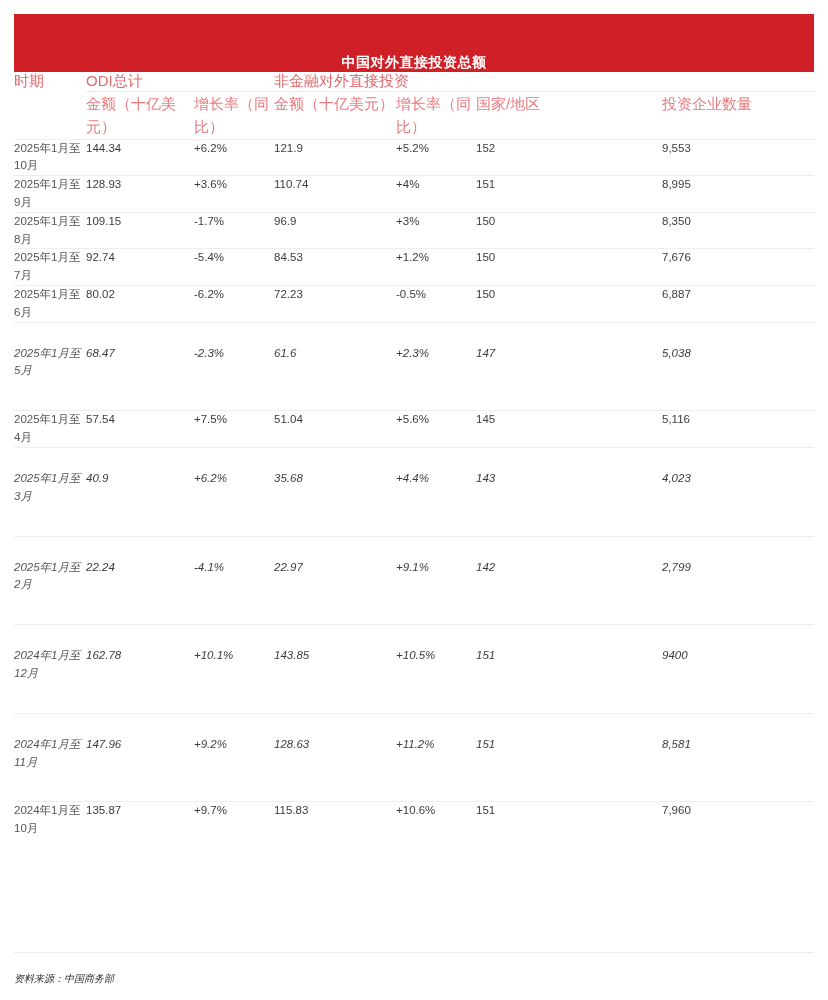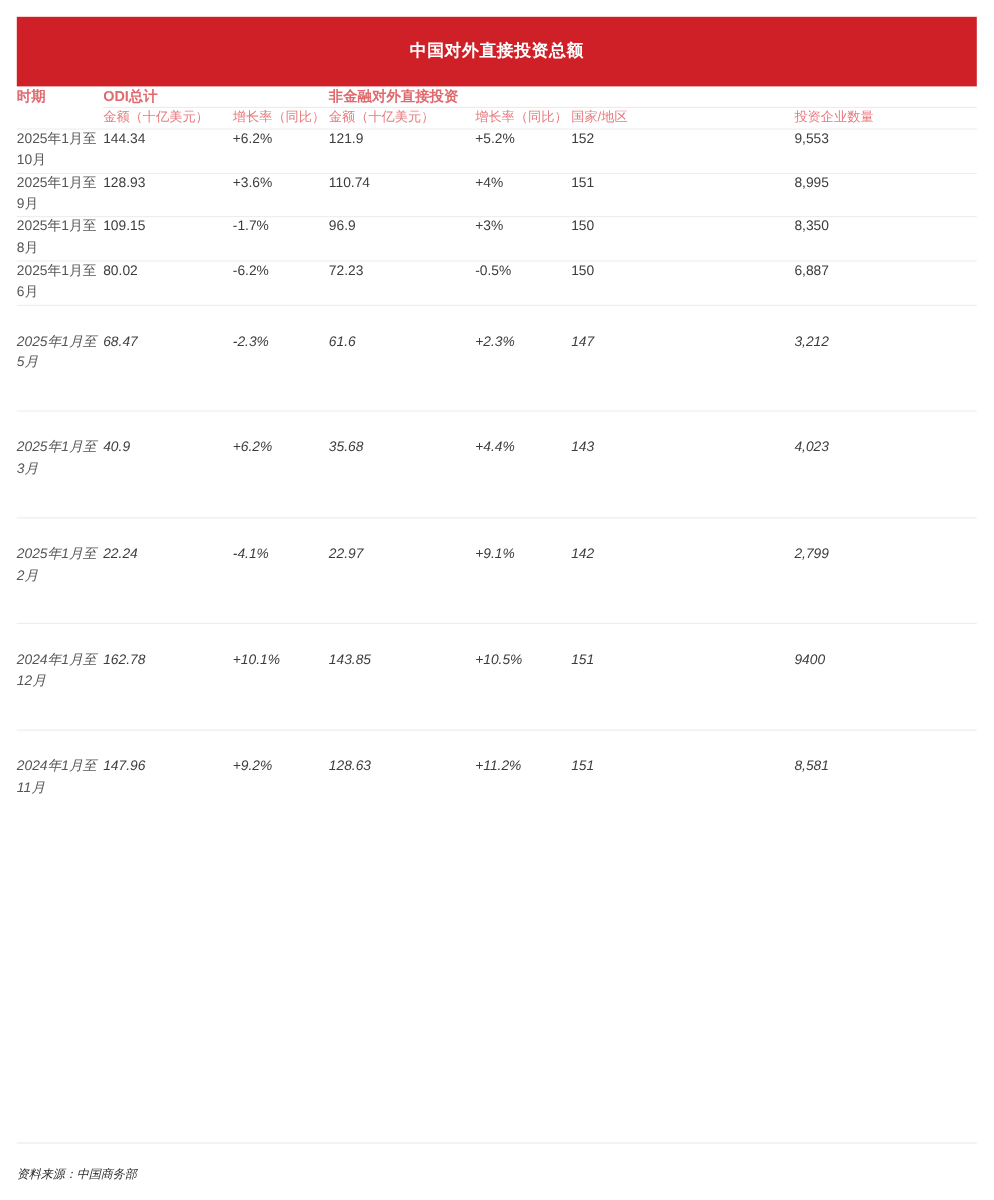--- a/index.html
+++ b/index.html
@@ -21,21 +21,21 @@
     box-sizing: border-box;
   }
   .title-bar {
     position: absolute;
     left: 14px;
     top: 14px;
     width: 800px;
     height: 58px;
     background: #cf2027;
     display: flex;
-    align-items: center;
+    align-items: flex-end;
     justify-content: center;
   }
   .title-bar .title-text {
     color: #ffffff;
     font-size: 14px;
     font-weight: bold;
     letter-spacing: 0.5px;
   }
   .table-wrap {
     position: absolute;
@@ -57,28 +57,28 @@
   col.c-period { width: 72px; }
   col.c-amt1   { width: 108px; }
   col.c-gr1    { width: 80px; }
   col.c-amt2   { width: 122px; }
   col.c-gr2    { width: 80px; }
   col.c-ctry   { width: 186px; }
   col.c-ent    { width: 152px; }
 
   .hrow-top th {
     color: #e0696d;
-    font-size: 12px;
-    font-weight: bold;
+    font-size: 15px;
+    font-weight: normal;
     padding: 14px 10px 12px 0;
     white-space: nowrap;
   }
   .hrow-sub th {
     color: #e87a7e;
-    font-size: 11px;
+    font-size: 15px;
     font-weight: normal;
     padding: 14px 10px 18px 0;
     border-top: 1px solid #ececec;
     line-height: 1.55;
   }
   .hrow-sub th.no-rule { border-top: none; }
 
   tbody tr td {
     color: #4a4a4a;
     font-size: 11.5px;
@@ -167,36 +167,54 @@
           <tr>
             <td class="period">2025年1月至8月</td>
             <td class="num">109.15</td>
             <td class="num">-1.7%</td>
             <td class="num">96.9</td>
             <td class="num">+3%</td>
             <td class="num">150</td>
             <td class="num">8,350</td>
           </tr>
           <tr>
+            <td class="period">2025年1月至7月</td>
+            <td class="num">92.74</td>
+            <td class="num">-5.4%</td>
+            <td class="num">84.53</td>
+            <td class="num">+1.2%</td>
+            <td class="num">150</td>
+            <td class="num">7,676</td>
+          </tr>
+          <tr>
             <td class="period">2025年1月至6月</td>
             <td class="num">80.02</td>
             <td class="num">-6.2%</td>
             <td class="num">72.23</td>
             <td class="num">-0.5%</td>
             <td class="num">150</td>
             <td class="num">6,887</td>
           </tr>
           <tr class="tall">
             <td class="period">2025年1月至5月</td>
             <td class="num">68.47</td>
             <td class="num">-2.3%</td>
             <td class="num">61.6</td>
             <td class="num">+2.3%</td>
             <td class="num">147</td>
-            <td class="num">3,212</td>
+            <td class="num">5,038</td>
+          </tr>
+          <tr>
+            <td class="period">2025年1月至4月</td>
+            <td class="num">57.54</td>
+            <td class="num">+7.5%</td>
+            <td class="num">51.04</td>
+            <td class="num">+5.6%</td>
+            <td class="num">145</td>
+            <td class="num">5,116</td>
           </tr>
           <tr class="tall">
             <td class="period">2025年1月至3月</td>
             <td class="num">40.9</td>
             <td class="num">+6.2%</td>
             <td class="num">35.68</td>
             <td class="num">+4.4%</td>
             <td class="num">143</td>
             <td class="num">4,023</td>
           </tr>
@@ -220,20 +238,29 @@
           </tr>
           <tr class="tall">
             <td class="period">2024年1月至11月</td>
             <td class="num">147.96</td>
             <td class="num">+9.2%</td>
             <td class="num">128.63</td>
             <td class="num">+11.2%</td>
             <td class="num">151</td>
             <td class="num">8,581</td>
           </tr>
+          <tr>
+            <td class="period">2024年1月至10月</td>
+            <td class="num">135.87</td>
+            <td class="num">+9.7%</td>
+            <td class="num">115.83</td>
+            <td class="num">+10.6%</td>
+            <td class="num">151</td>
+            <td class="num">7,960</td>
+          </tr>
         </tbody>
     </table>
   </div>
 
   <div class="footer-rule"></div>
   <div class="source">资料来源：中国商务部</div>
 
 </div>
 
 </body></html>

